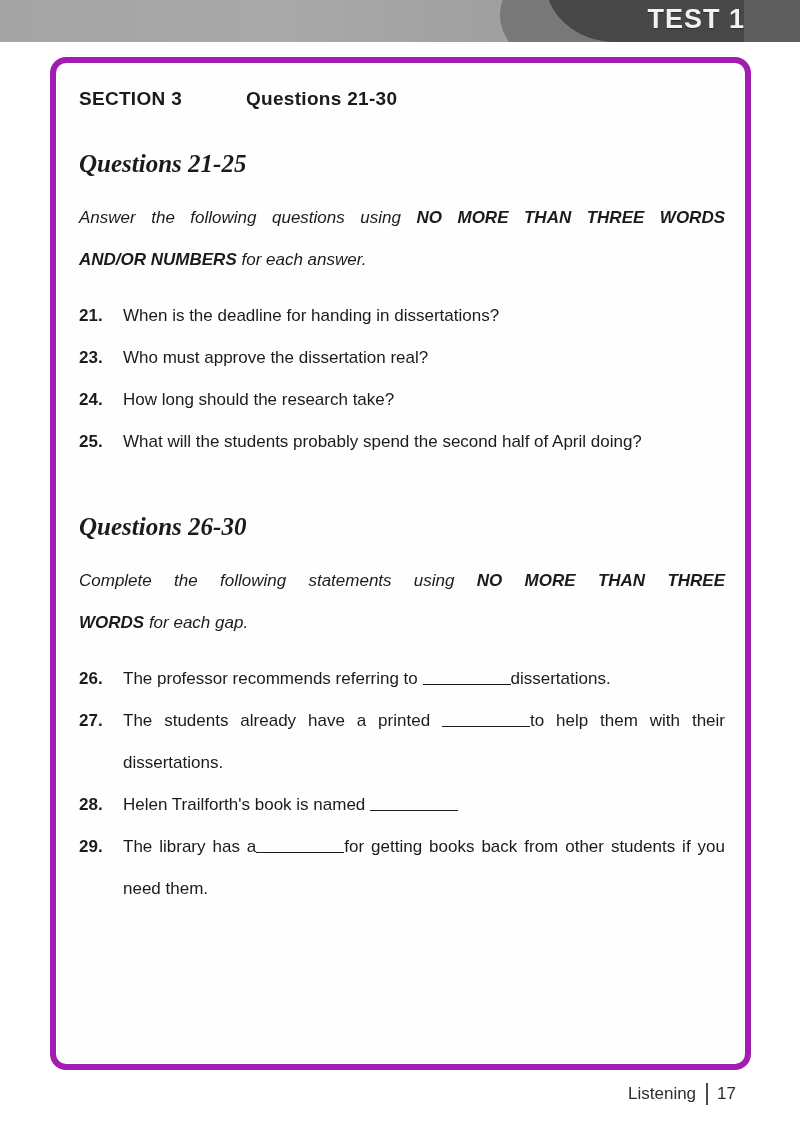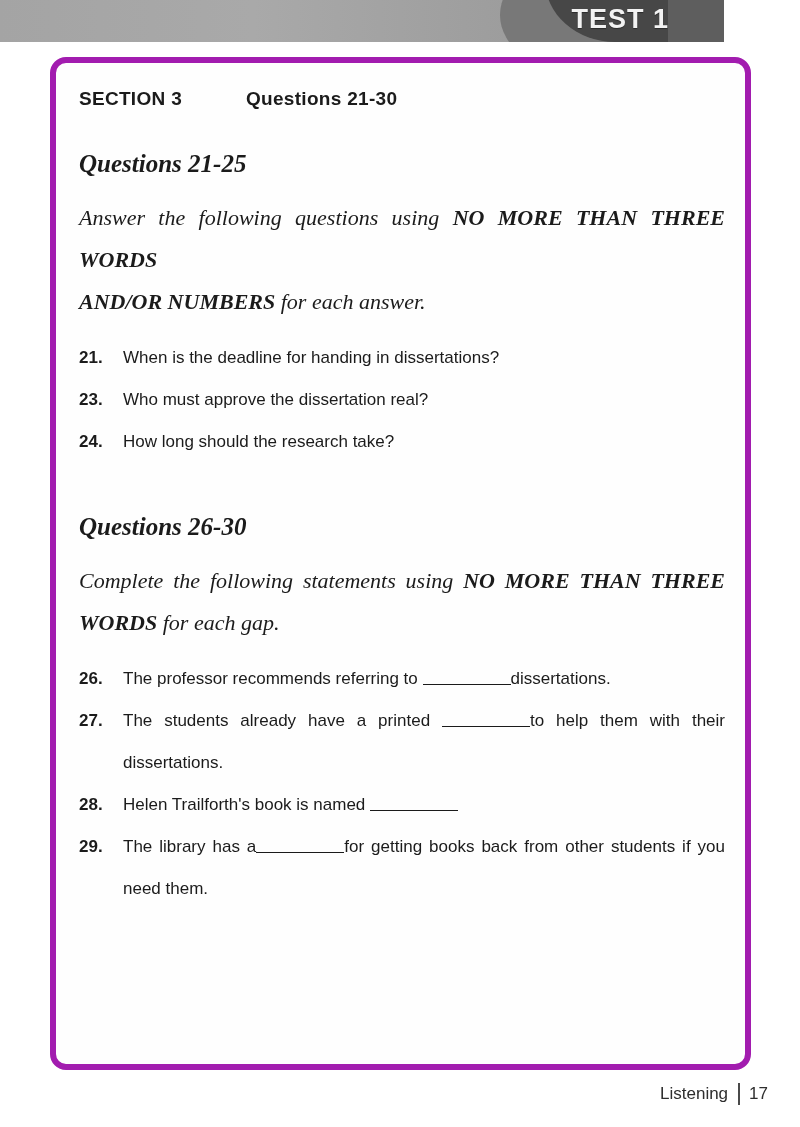--- a/index.html
+++ b/index.html
@@ -9,21 +9,21 @@
     background: #ffffff;
     font-family: "Liberation Sans", sans-serif;
     color: #1b1b1b;
     overflow: hidden;
     position: relative;
   }
 
   
   .topbar {
     position: relative;
-    width: 724px; height: 42px;
+    width: 800px; height: 42px;
     background: linear-gradient(90deg, #a4a4a4 0%, #a9a9a9 35%, #9d9d9d 70%, #a2a2a2 100%);
     overflow: hidden;
   }
   .blob-mid {
     position: absolute;
     left: 500px; top: -45px;
     width: 170px; height: 120px;
     border-radius: 50%;
     background: #787878;
   }
@@ -64,23 +64,23 @@
   .subheading {
     margin-top: 40px;
     font-family: "Liberation Serif", serif;
     font-style: italic;
     font-weight: 700;
     font-size: 25px;
   }
 
   .instr {
     margin-top: 19px;
-    font-family: Liberation Serif, serif;
+    font-family: Liberation Sans, sans-serif;
     font-style: italic;
-    font-size: 22px;
+    font-size: 17px;
     line-height: 42px;
   }
   .instr b { font-weight: 700; }
   .just {
     text-align: justify;
     text-align-last: justify;
     text-justify: inter-word;
   }
 
   .qlist { margin-top: 14px; }
@@ -98,21 +98,21 @@
     display: inline-block;
     width: 88px;
     height: 12px;
     border-bottom: 1.6px solid #1b1b1b;
     margin-bottom: -1px;
   }
 
   
   .footer {
     margin-top: 13px;
-    padding-right: 32px;
+    padding-right: 64px;
     text-align: right;
     font-size: 17px;
     color: #2e2e2e;
     display: flex;
     justify-content: flex-end;
     align-items: center;
   }
   .vbar {
     display: inline-block;
     width: 2px; height: 22px;
@@ -150,20 +150,24 @@
       <div class="qtext">When is the deadline for handing in dissertations?</div>
     </div>
     <div class="qrow">
       <span class="qnum">23.</span>
       <div class="qtext">Who must approve the dissertation real?</div>
     </div>
     <div class="qrow">
       <span class="qnum">24.</span>
       <div class="qtext">How long should the research take?</div>
     </div>
+    <div class="qrow">
+      <span class="qnum">25.</span>
+      <div class="qtext">What will the students probably spend the second half of April doing?</div>
+    </div>
   </div>
 
   <div class="subheading part2-gap">Questions 26-30</div>
 
   <div class="instr">
     <div class="just"><span>Complete the following statements using </span><b>NO MORE THAN THREE</b></div>
     <div><b>WORDS</b><span> for each gap.</span></div>
   </div>
 
   <div class="qlist">

